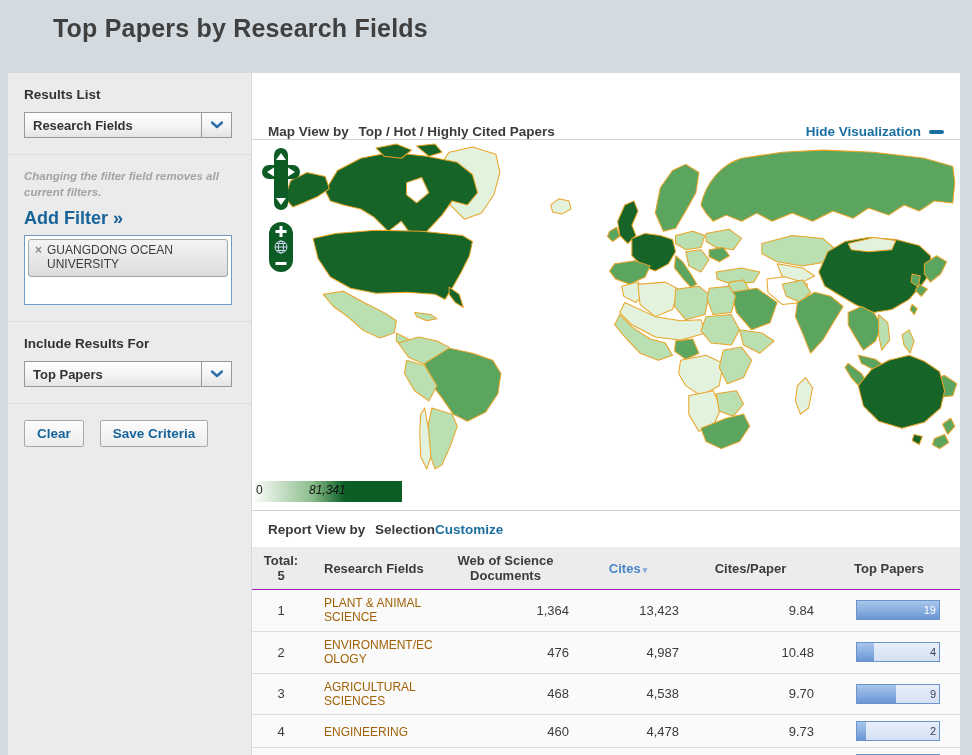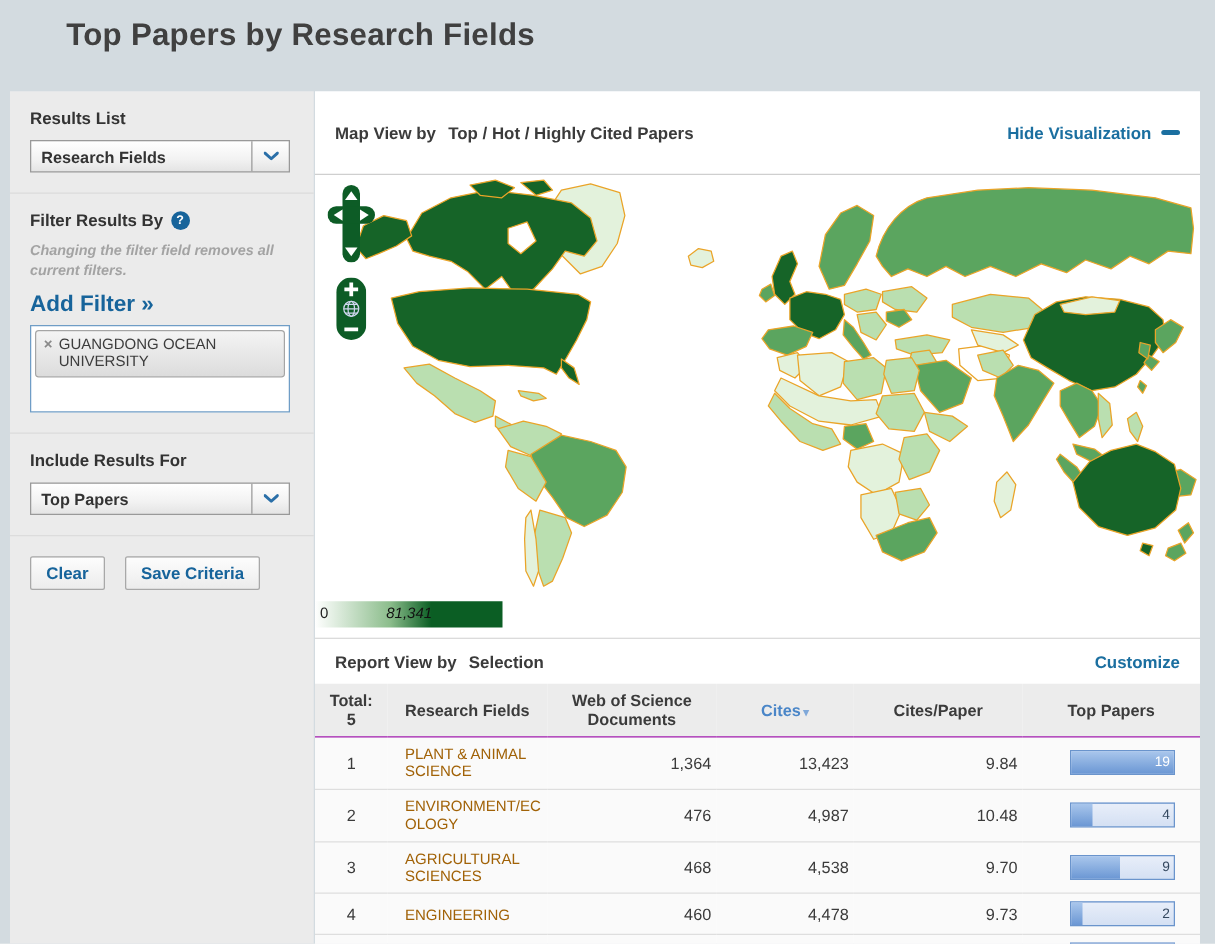--- a/index.html
+++ b/index.html
@@ -43,41 +43,41 @@
   .filter-tag .tag-text { font-size:12px; color:#3c3c3c; line-height:1.2; word-break:break-word; }
   .btn-row { display:flex; gap:16px; padding-top:2px; }
   .btn {
     background:linear-gradient(180deg,#fdfdfd,#ececec);
     border:1px solid #a8a8a8; border-radius:2px;
     color:#17649b; font-weight:bold; font-size:13.5px;
     padding:5px 12px; cursor:pointer; font-family:inherit;
   }
 
   
-  .viz-header { height:67px; border-bottom:1px solid #cfcfcf; display:flex; align-items:center; justify-content:space-between; padding:0 16px; }
+  .viz-header { height:67px; border-bottom:1px solid #cfcfcf; display:flex; align-items:flex-end; justify-content:space-between; padding:0 16px; }
   .viz-title { font-size:13.5px; font-weight:bold; color:#3b3b3b; }
   .viz-title .t-prefix { margin-right:6px; }
   .link { color:#1b6fa0; font-weight:bold; font-size:13.5px; text-decoration:none; cursor:pointer; }
   .hide-link { display:flex; align-items:center; gap:8px; }
   .minus-dash { width:15px; height:4px; background:#1b6fa0; border-radius:2px; display:inline-block; }
 
   
   .map-area { position:relative; height:370px; background:#fff; }
   .world-svg { position:absolute; left:0; top:2px; width:100%; height:330px; }
   .map-controls { position:absolute; left:8px; top:8px; width:44px; z-index:5; }
   .pan-ctl { display:block; margin-left:2px; cursor:pointer; }
   .zoom-ctl { display:block; margin:12px 0 0 9px; cursor:pointer; }
   .legend { position:absolute; left:0px; bottom:8px; width:150px; height:21px;
     background:linear-gradient(90deg,#ffffff 0%,#8cbd8c 40%,#0b5e24 62%,#0b5e24 100%);
     display:flex; align-items:center; }
   .legend .lg-min { position:absolute; left:4px; top:2px; font-size:12px; color:#222; }
   .legend .lg-max { position:absolute; left:38%; top:2px; font-size:12px; color:#111;font-style:italic; }
 
   
-  .report-header { height:37px; border-top:1px solid #cfcfcf; display:flex; align-items:center; justify-content:space-between; padding:0 16px; }
+  .report-header { height:37px; border-top:1px solid #cfcfcf; display:flex; align-items:center; justify-content:flex-start; padding:0 16px; }
   .report-title { font-size:13.5px; font-weight:bold; color:#3b3b3b; }
   .report-title .t-prefix { margin-right:6px; }
 
   table.report { width:100%; border-collapse:collapse; table-layout:fixed; }
   table.report th { background:#ececec; font-size:13px; font-weight:bold; color:#3b3b3b; padding:6px 4px; vertical-align:middle; border-bottom:1px solid #a21caf; }
   table.report td { font-size:13px; color:#3b3b3b; padding:6px 4px; border-bottom:1px solid #dedede; background:#fafafa; vertical-align:middle; }
   col.c-rank { width:58px; } col.c-field { width:128px; } col.c-docs { width:135px; }
   col.c-cites { width:110px; } col.c-cpp { width:135px; } col.c-bar { width:auto; }
   th.center, td.center { text-align:center; }
   th.num-h { text-align:center; } td.num { text-align:right; padding-right:28px; }
@@ -108,24 +108,20 @@
         <span class="dd-label">Research Fields</span>
         <span class="dd-arrow">
           <svg width="12" height="8" viewBox="0 0 12 8">
               <polyline points="1,1.5 6,6 11,1.5" fill="none" stroke="#2a6fa8" stroke-width="2.4" stroke-linecap="round" stroke-linejoin="round"></polyline>
             </svg>
         </span>
       </div>
     </div>
 
     <div class="sb-section">
-      <div class="sb-heading">
-        <span>Filter Results By</span>
-        <span class="help-badge">?</span>
-      </div>
       <div class="filter-note">Changing the filter field removes all current filters.</div>
       <a class="add-filter">Add Filter »</a>
       <div class="filter-box">
         <div class="filter-tag">
           <span class="tag-x">×</span>
           <span class="tag-text">GUANGDONG OCEAN UNIVERSITY</span>
         </div>
       </div>
     </div>
 

